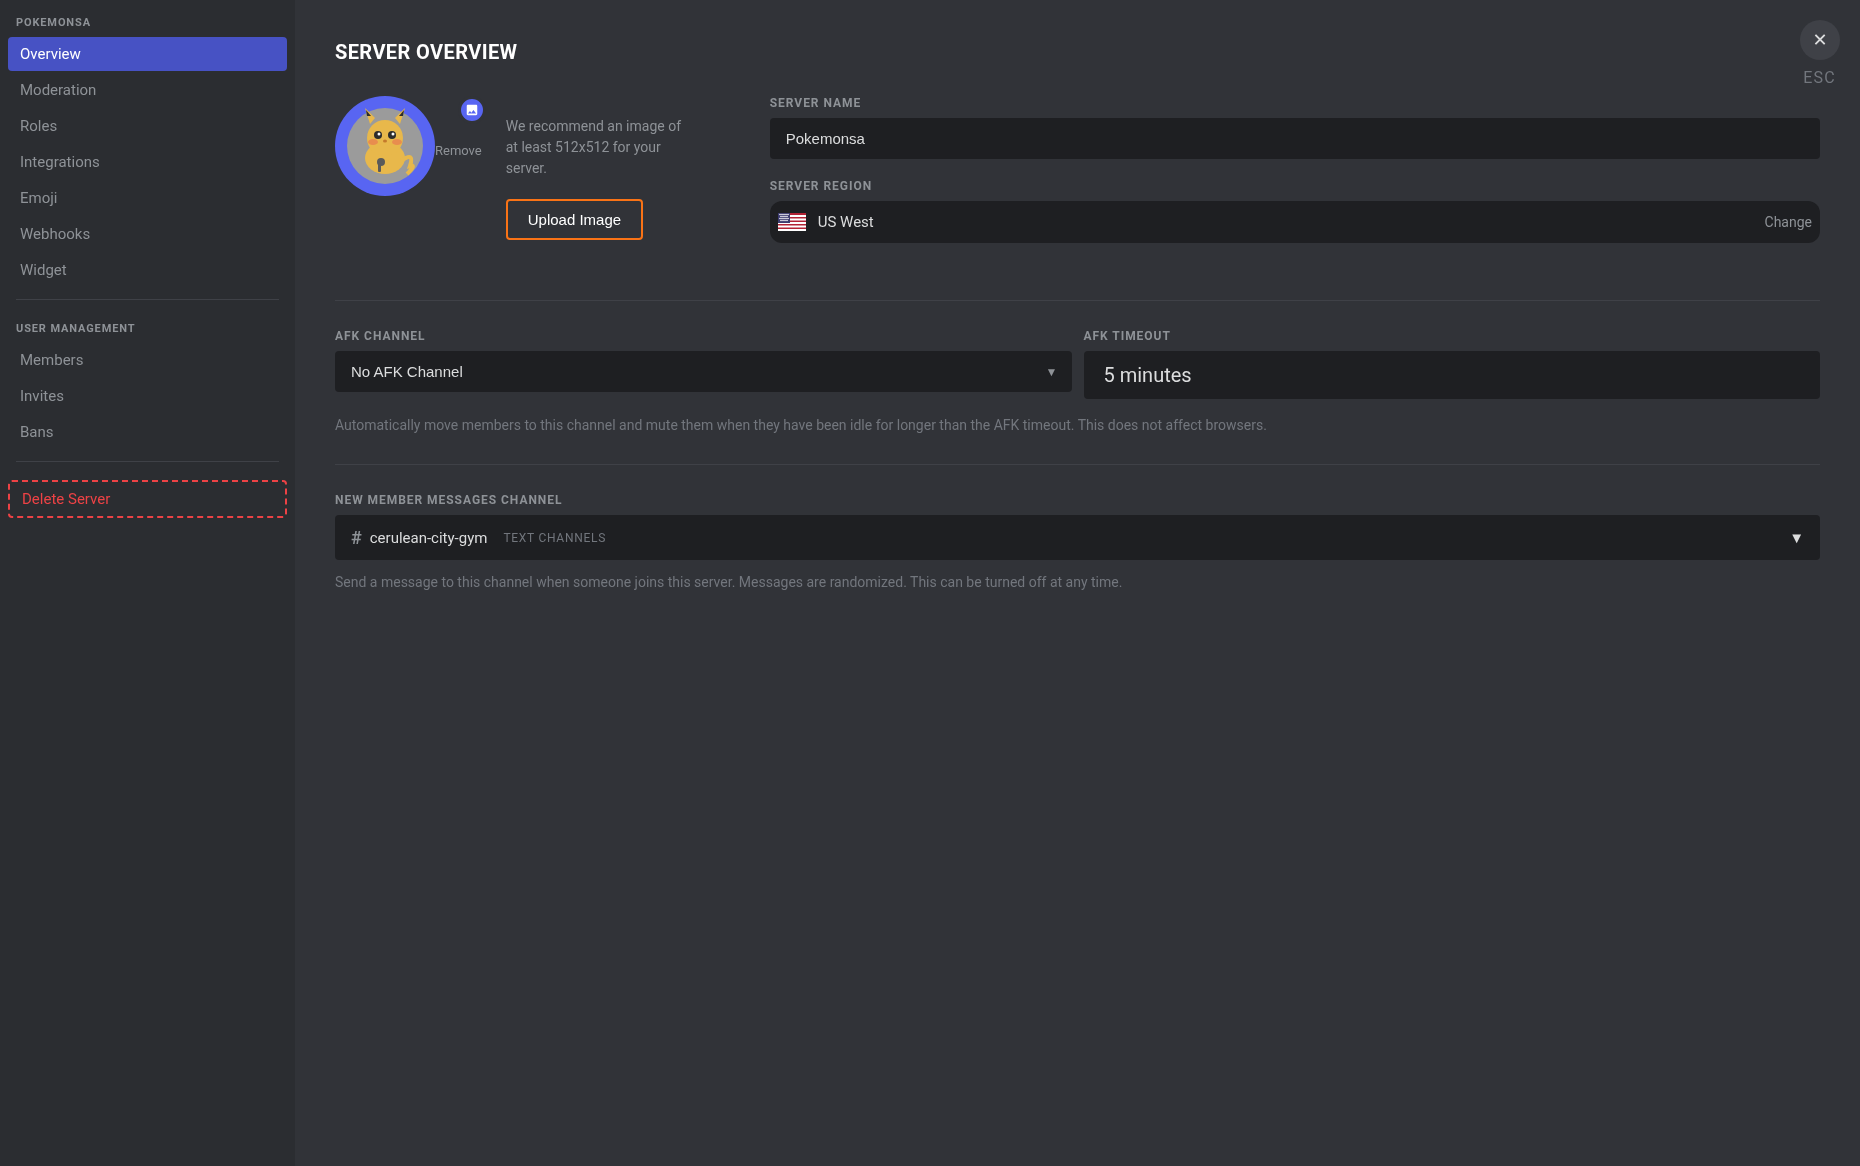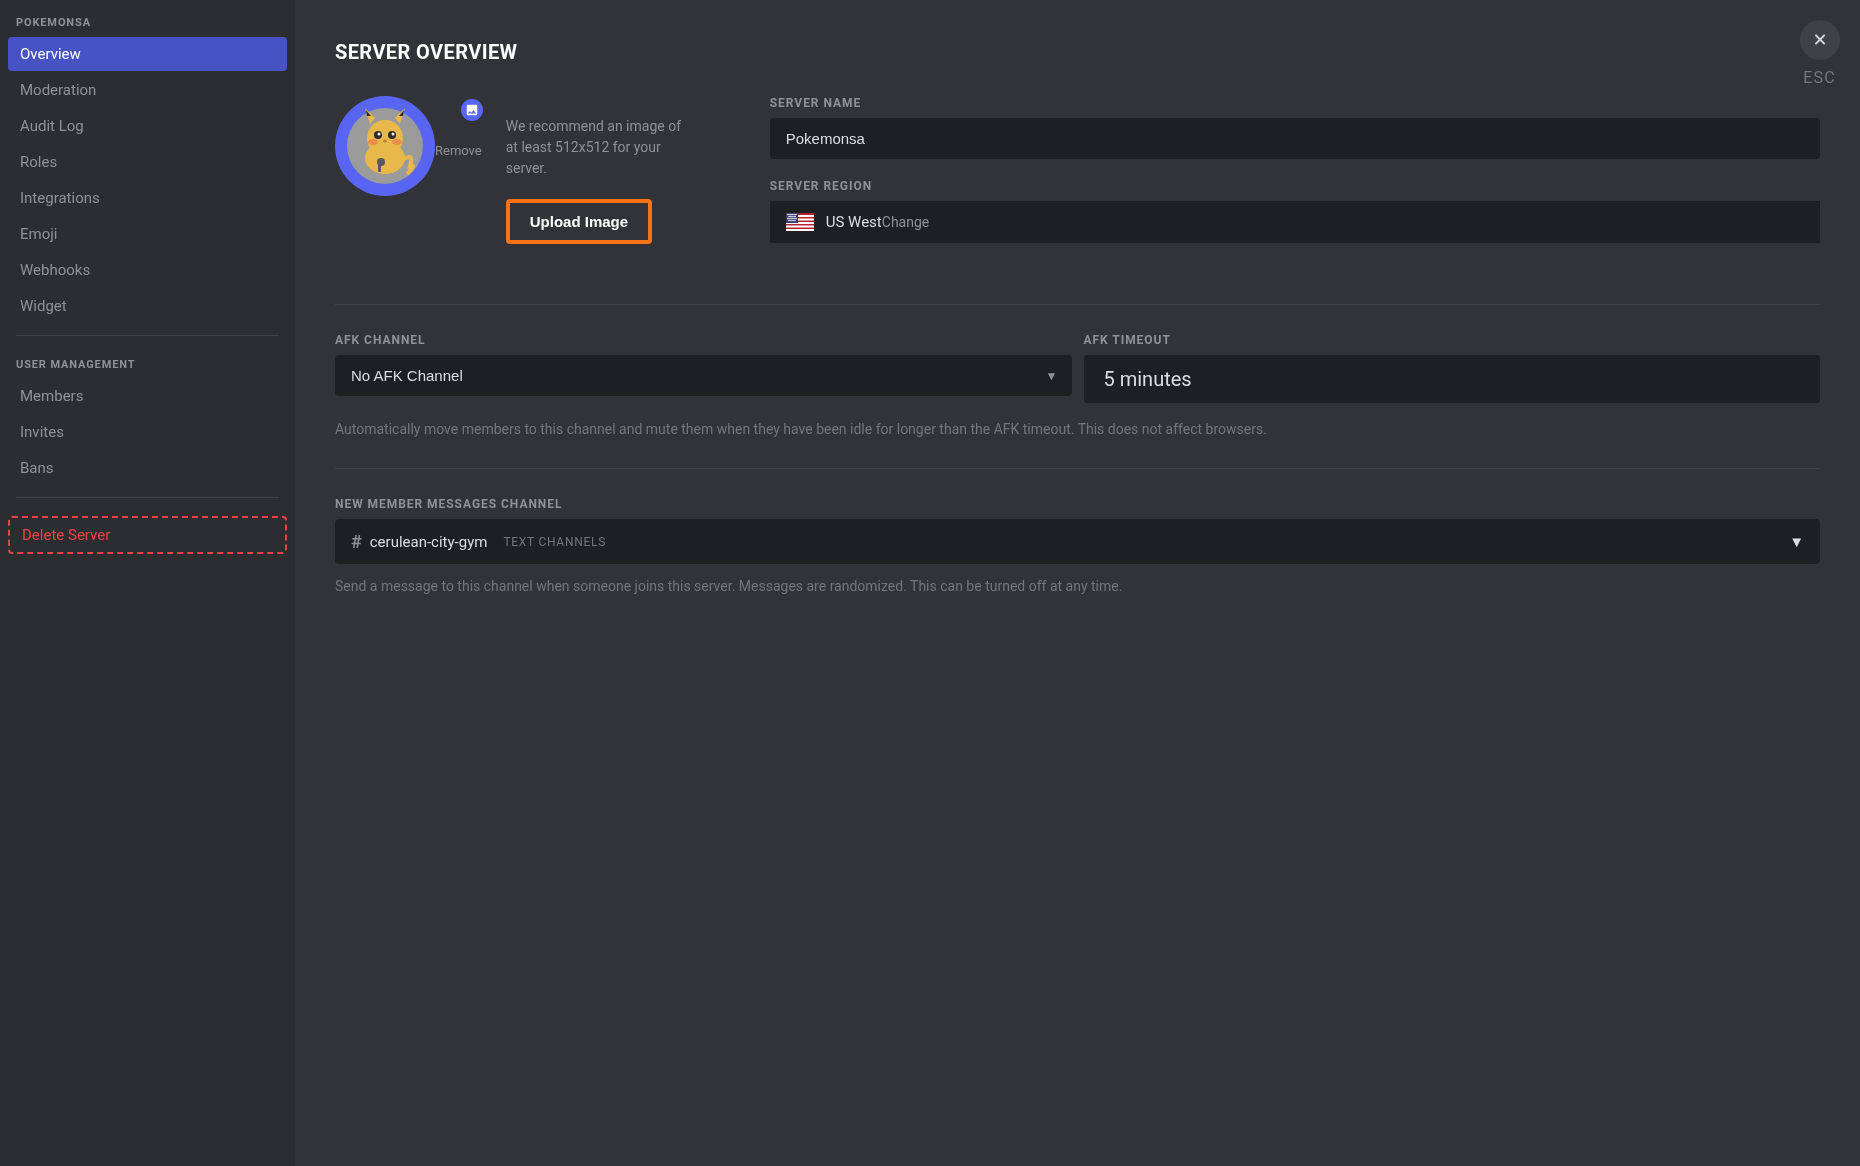--- a/index.html
+++ b/index.html
@@ -159,27 +159,27 @@
       font-size: 14px;
       line-height: 1.5;
       margin-right: 24px;
       max-width: 180px;
       align-self: flex-start;
       padding-top: 20px;
     }
 
     .upload-btn {
       background: transparent;
-      border: 4px solid #f97316;
+      border: 2px solid #f97316;
       color: #ffffff;
       padding: 10px 20px;
       border-radius: 4px;
       font-size: 15px;
       cursor: pointer;
-      font-weight: 700;
+      font-weight: 400;
       align-self: flex-start;
       margin-top: 20px;
       white-space: nowrap;
     }
 
     .field-label {
       font-size: 12px;
       font-weight: 700;
       color: #8e9297;
       text-transform: uppercase;
@@ -195,27 +195,28 @@
       color: #dcddde;
       font-size: 15px;
       width: 100%;
       margin-bottom: 20px;
       outline: none;
     }
 
     .region-selector {
       background: #1e1f22;
       border: none;
-      border-radius: 0;
-      padding: 12px 16px;
+      border-radius: 12px;
+      padding: 12px 8px;
       color: #dcddde;
       font-size: 15px;
       width: 100%;
       display: flex;
       align-items: center;
+      justify-content: space-between;
       cursor: pointer;
     }
 
     .region-left {
       display: flex;
       align-items: center;
       gap: 12px;
     }
 
     .flag-icon {
@@ -375,21 +376,20 @@
     }
   </style>
 </head>
 <body>
 
 <div class="sidebar">
   <div class="sidebar-server-name">POKEMONSA</div>
 
   <div class="sidebar-item active">Overview</div>
   <div class="sidebar-item">Moderation</div>
-  <div class="sidebar-item">Audit Log</div>
   <div class="sidebar-item">Roles</div>
   <div class="sidebar-item">Integrations</div>
   <div class="sidebar-item">Emoji</div>
   <div class="sidebar-item">Webhooks</div>
   <div class="sidebar-item">Widget</div>
 
   <div class="sidebar-divider"></div>
 
   <div class="sidebar-section-label">USER MANAGEMENT</div>
 

